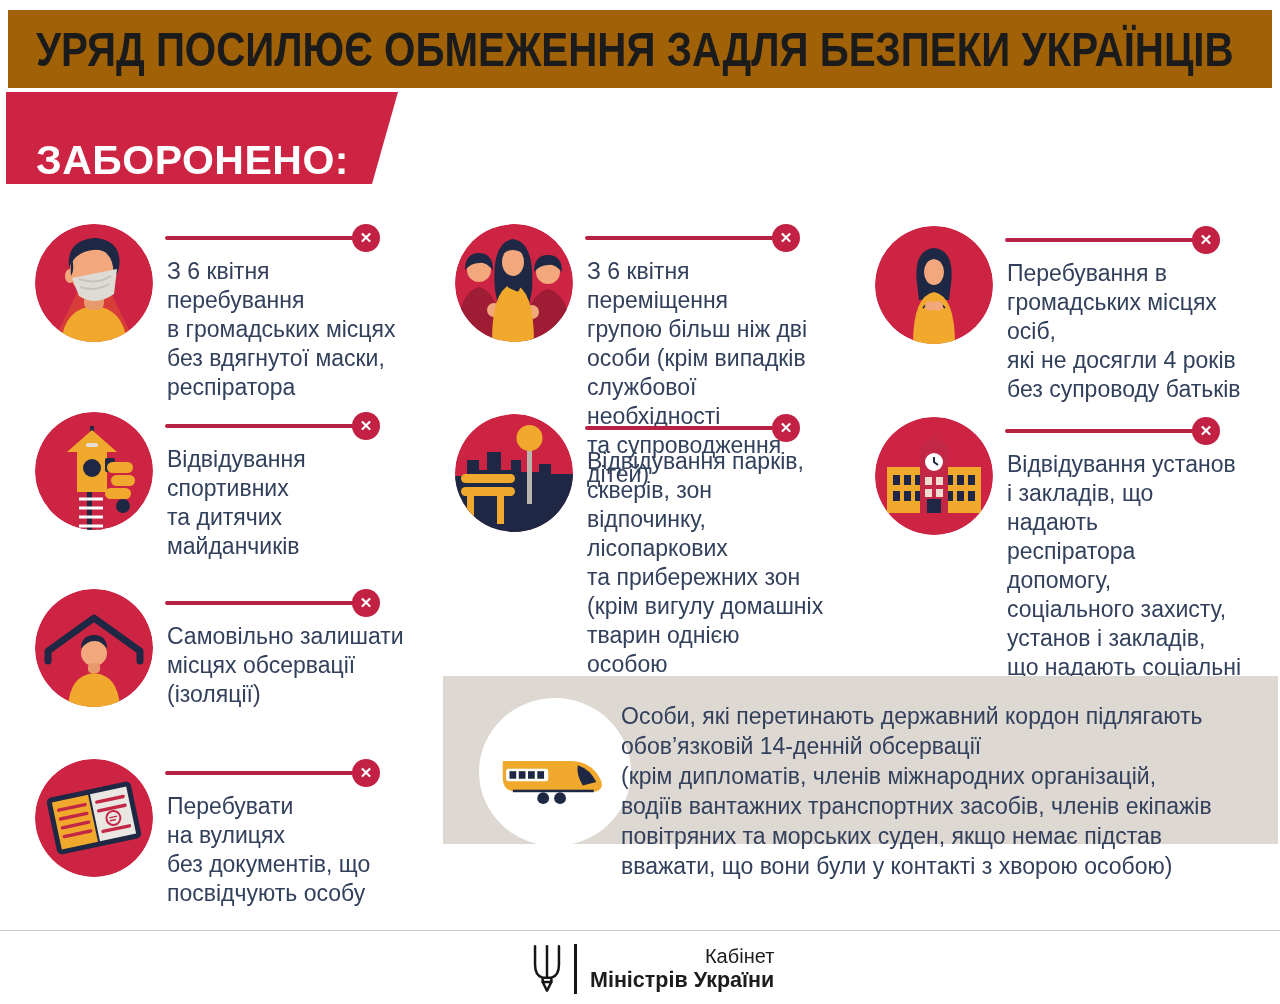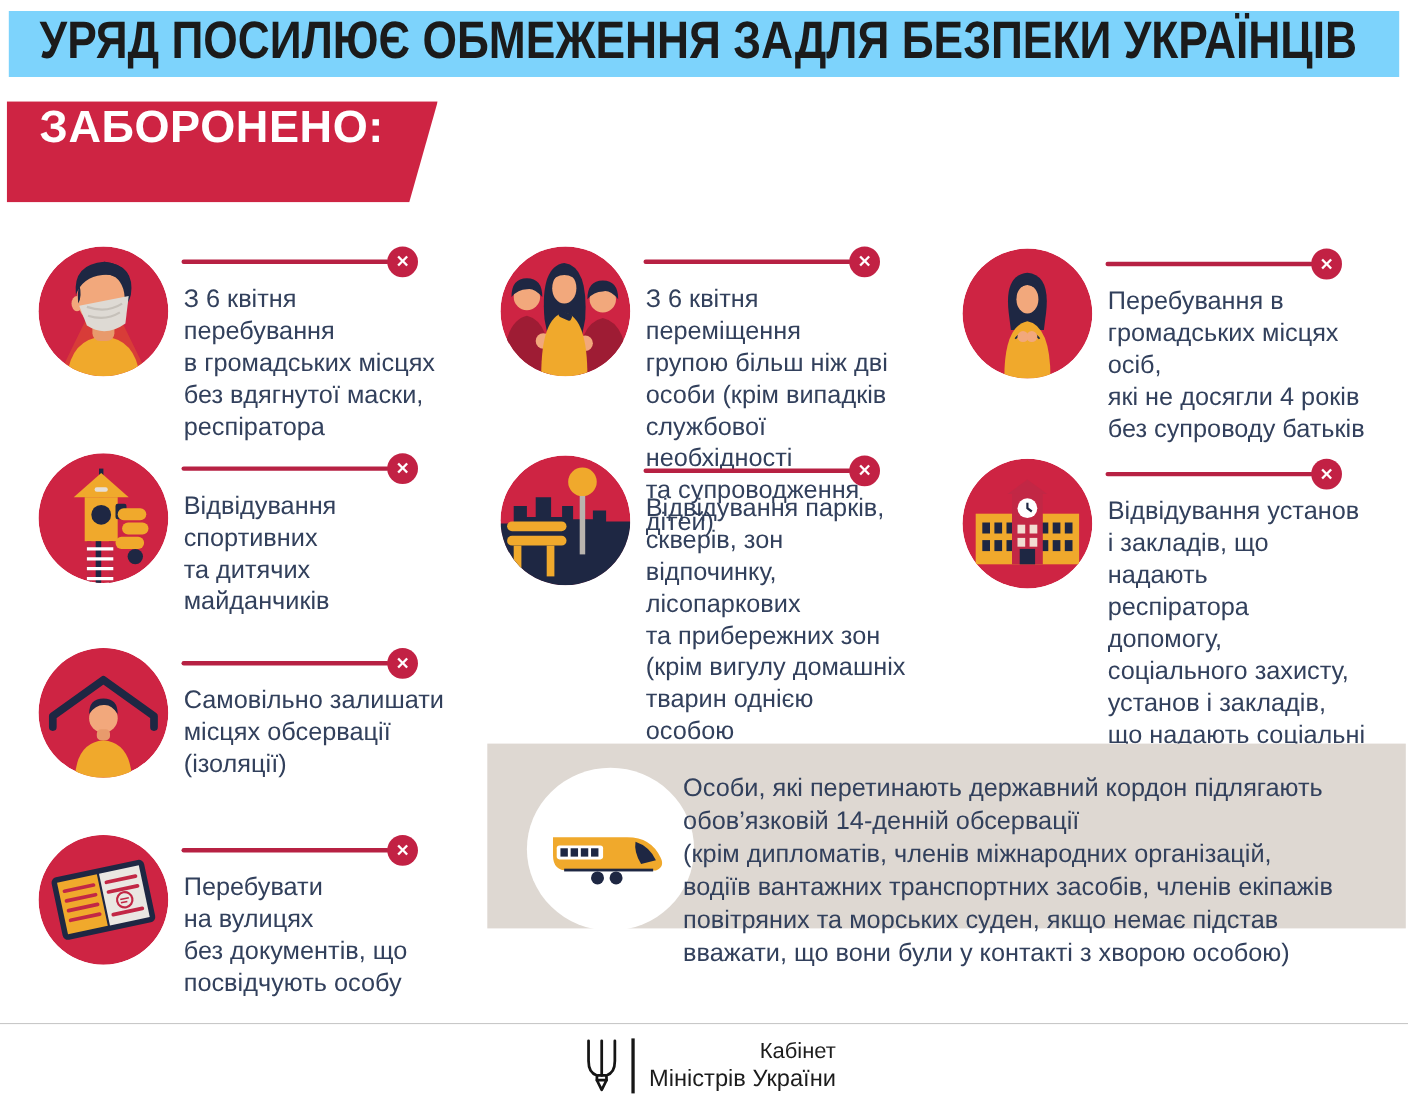--- a/index.html
+++ b/index.html
@@ -1,28 +1,28 @@
 <!DOCTYPE html>
 <html><head>
 <meta charset="utf-8">
 <style>
   * { margin:0; padding:0; box-sizing:border-box; }
   html,body { background:#ffffff; }
   body { font-family:"Liberation Sans", sans-serif; }
   .page { position:relative; width:1280px; height:1004px; background:#ffffff; overflow:hidden; }
 
   
-  .header { position:absolute; left:8px; top:10px; width:1264px; height:60px; background:#7dd3fc; display:flex; }
+  .header { position:absolute; left:8px; top:10px; width:1264px; height:78px; background:#a16207; display:flex; align-items:center; }
   .header .title { font-weight:700; font-size:48px; color:#1b1b1b; white-space:nowrap;
                    transform:scaleX(.84); transform-origin:left center; margin-left:28px; }
 
   
   .banner { position:absolute; left:6px; top:92px; width:392px; height:92px; background:#ce2443;
             clip-path:polygon(0 0, 100% 0, calc(100% - 26px) 100%, 0 100%);
-            display:flex; align-items:flex-start; }
+            display:flex; align-items:flex-end; }
   .banner span { color:#ffffff; font-weight:700; font-size:41px; margin-left:30px; letter-spacing:.5px; }
 
   
   .item { position:absolute; width:370px; }
   .icon-circle { position:absolute; left:0; top:4px; width:118px; height:118px; }
   .icon-circle svg { display:block; width:118px; height:118px; }
   .rule { position:absolute; left:130px; top:4px; width:215px; display:flex; align-items:center; }
   .rule .line { flex:1; height:4px; background:#b72143; border-radius:2px; }
   .badge { width:28px; height:28px; border-radius:50%; background:#c22144; color:#ffffff;
            font-size:15px; font-weight:700; display:flex; align-items:center; justify-content:center;
@@ -48,21 +48,21 @@
   .notice .ntext { position:absolute; left:178px; top:25px; font-size:23px; line-height:30px;
                    color:#32405c; white-space:pre-line; }
 
   
   .footer-line { position:absolute; left:0; top:930px; width:1280px; height:1px; background:#c8c8c8; }
   .footer { position:absolute; left:530px; top:944px; display:flex; align-items:center; }
   .trident { width:34px; height:50px; margin-right:10px; }
   .trident svg { width:34px; height:50px; display:block; }
   .divider { width:3px; height:50px; background:#161616; margin-right:13px; }
   .org1 { font-size:20px; color:#1c1c1c; line-height:23px;text-align:right; }
-  .org2 { font-size:21.5px; color:#1c1c1c; line-height:25px; font-weight:400; }
+  .org2 { font-size:21.5px; color:#1c1c1c; line-height:25px; font-weight:700; }
 </style>
 </head>
 <body>
 
 <div class="page">
 
   <div class="header">
     <div class="title">УРЯД ПОСИЛЮЄ ОБМЕЖЕННЯ ЗАДЛЯ БЕЗПЕКИ УКРАЇНЦІВ</div>
   </div>
 

